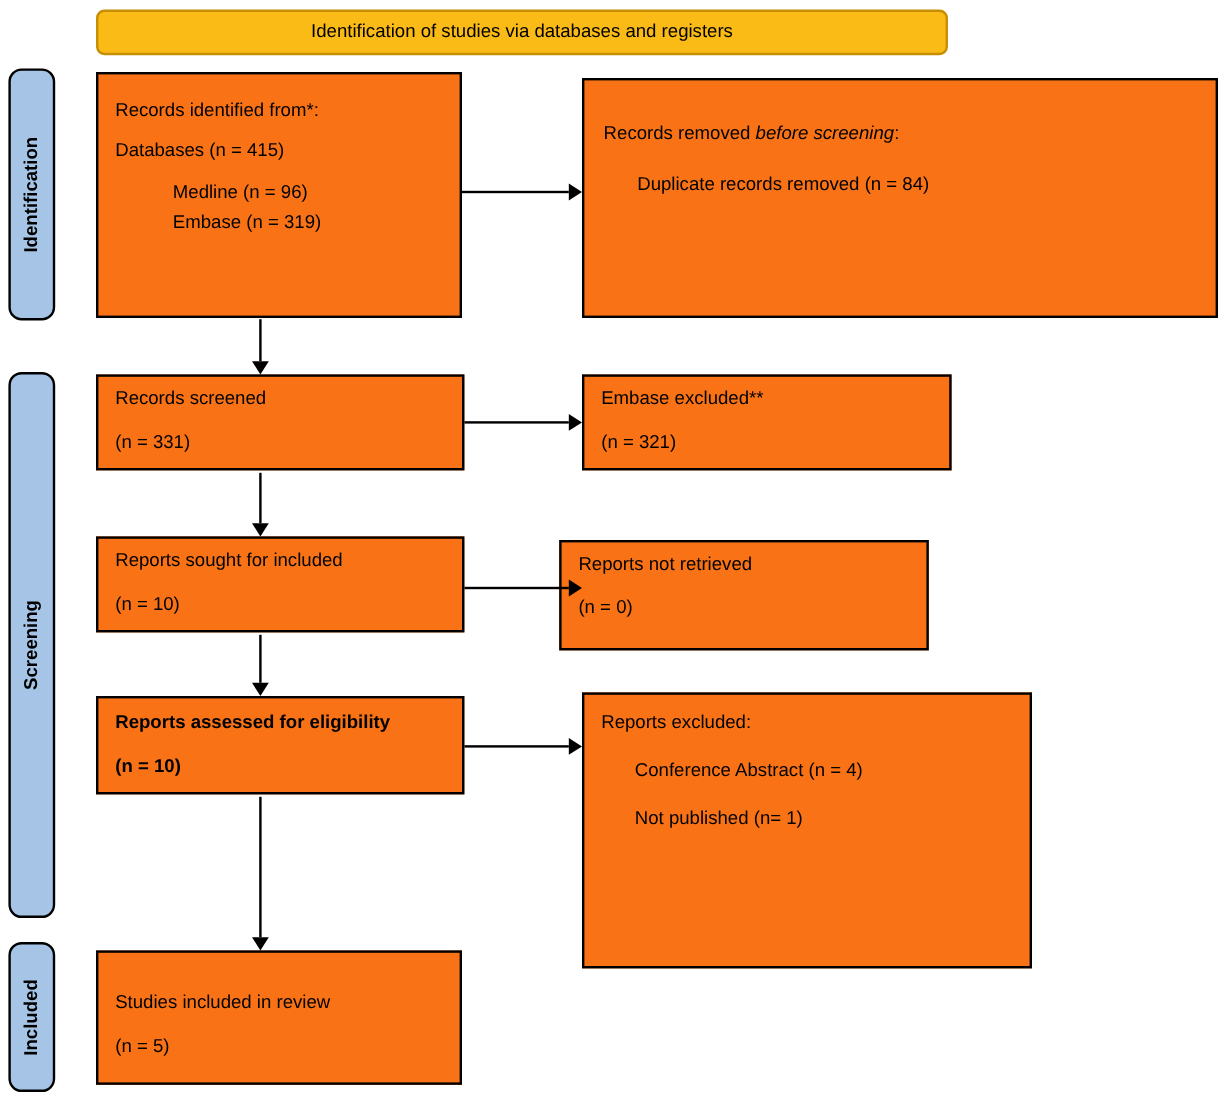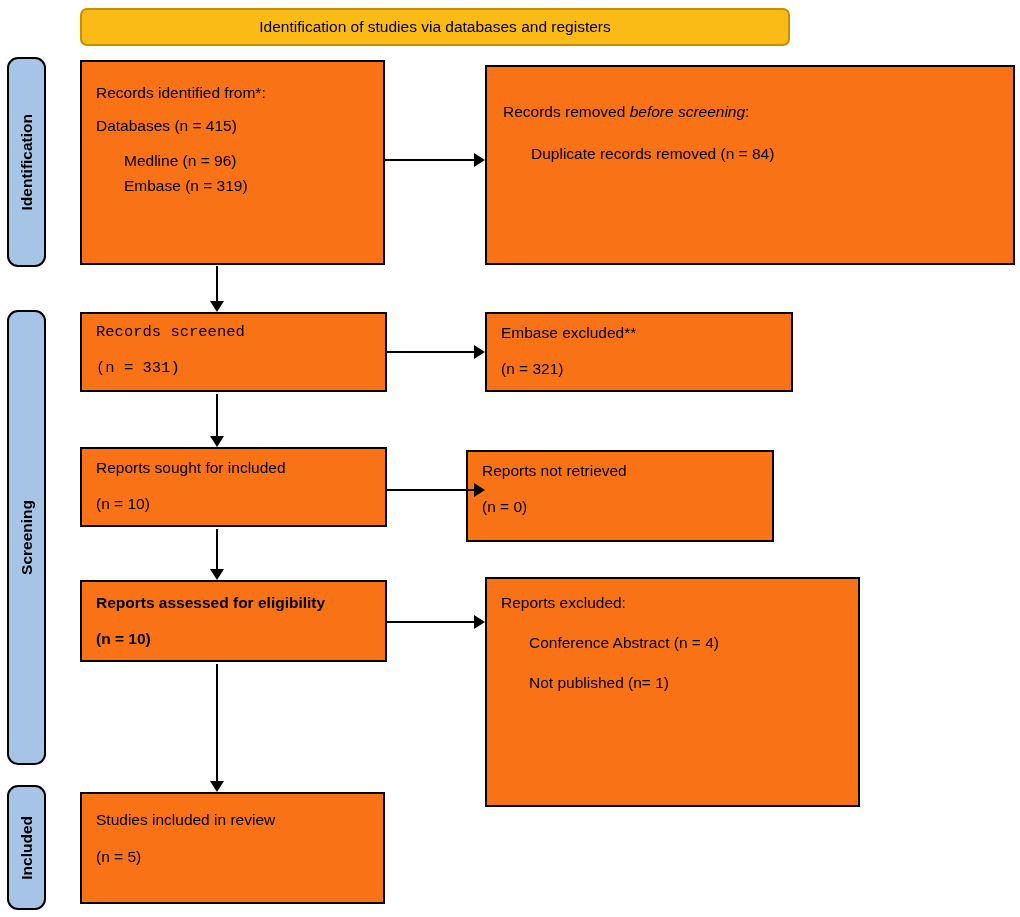--- a/index.html
+++ b/index.html
@@ -33,31 +33,31 @@
 
   .box {
     position: absolute; background: #f97316; border: 2px solid #000;
     font-size: 15.5px; line-height: 21px;
   }
   .line   { margin-bottom: 15px; }
   .indent { margin-left: 28px; }
 
   .box1 { left: 80px;  top: 60px;  width: 305px; height: 205px; padding: 20px 14px; }
   .box1 .line { margin-bottom: 12px; }
-  .box1 .subline { line-height: 25px; }
+  .box1 .subline { line-height: 25px; margin-left: 20px; }
   .box2 { left: 485px; top: 65px;  width: 530px; height: 200px; padding: 34px 16px; }
   .box2 .line { margin-bottom: 21px; }
-  .box3 { left: 80px;  top: 312px; width: 307px; height: 80px;  padding: 8px 14px; font-family: Liberation Mono, monospace; }
+  .box3 { left: 80px;  top: 312px; width: 307px; height: 80px;  padding: 8px 14px; }
   .box4 { left: 485px; top: 312px; width: 308px; height: 80px;  padding: 8px 14px; }
   .box5 { left: 80px;  top: 447px; width: 307px; height: 80px;  padding: 8px 14px; }
   .box6 { left: 466px; top: 450px; width: 308px; height: 92px;  padding: 8px 14px; }
   .box7 { left: 80px;  top: 580px; width: 307px; height: 82px;  padding: 10px 14px; font-weight: bold; }
   .box8 { left: 485px; top: 577px; width: 375px; height: 230px; padding: 13px 14px; }
   .box8 .line { margin-bottom: 19px; }
-  .box9 { left: 80px;  top: 792px; width: 305px; height: 112px; padding: 15px 14px; }
+  .box9 { left: 80px;  top: 792px; width: 305px; height: 112px; padding: 31px 14px; }
   .box9 .line { margin-bottom: 16px; }
 
   .arrow-v { position: absolute; width: 2px; background: #000; }
   .arrow-v::after {
     content: ""; position: absolute; left: -6px; bottom: -11px;
     border-left: 7px solid transparent; border-right: 7px solid transparent;
     border-top: 11px solid #000;
   }
   .arrow-h { position: absolute; height: 2px; background: #000; }
   .arrow-h::after {

